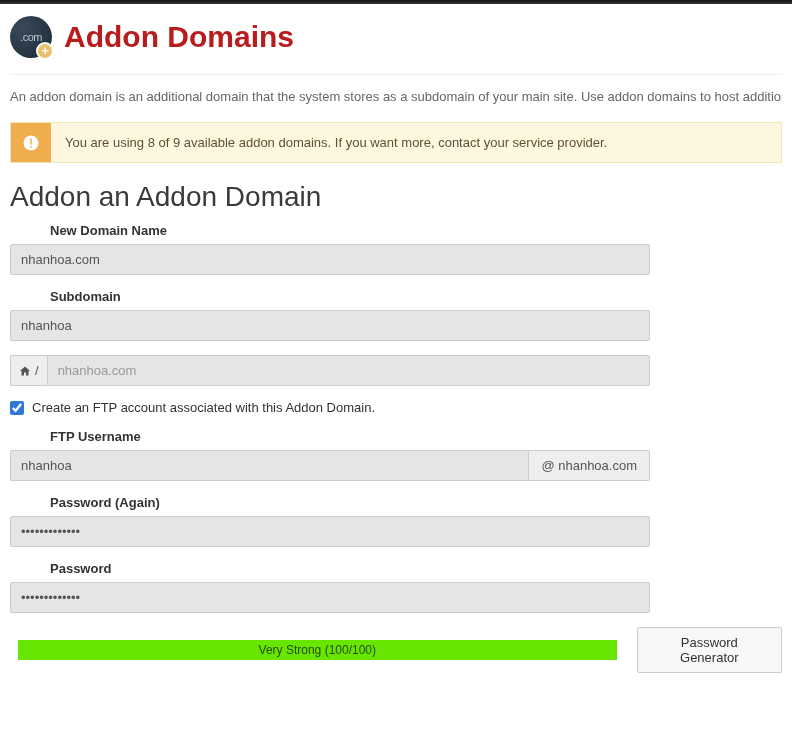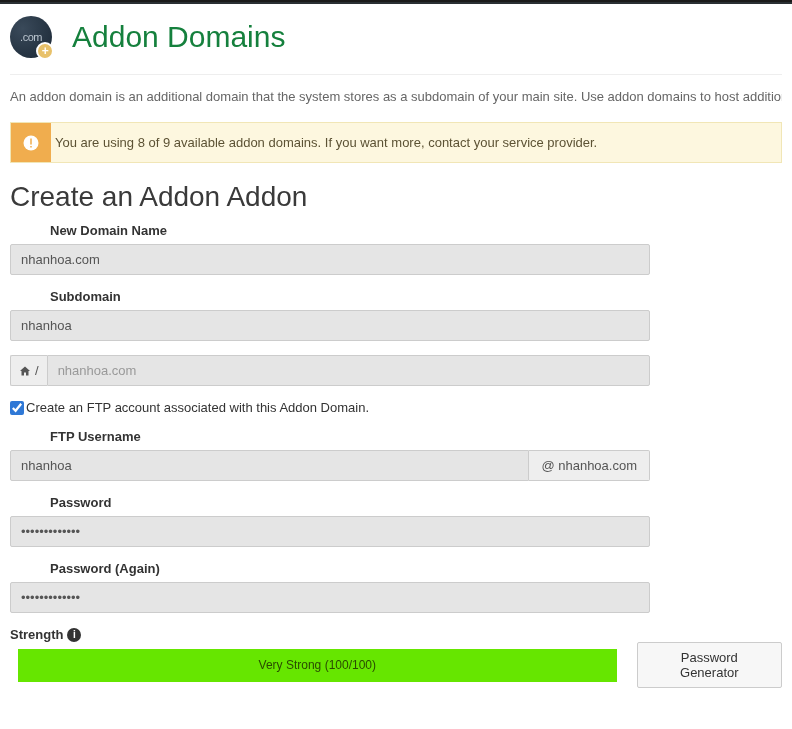--- a/index.html
+++ b/index.html
@@ -8,59 +8,59 @@
       background: #fff;
       color: #333;
       width: 792px;
       font-size: 14px;
     }
     .topbar { height: 4px; background: #2a2f33; border-top: 2px solid #1a1a1a; }
     .container { padding: 0 10px; }
     .page-header {
       display: flex;
       align-items: center;
-      gap: 20px;
+      gap: 12px;
       padding: 12px 0 16px 0;
       border-bottom: 1px solid #eee;
     }
     .page-icon {
       width: 42px; height: 42px; border-radius: 50%;
       background: radial-gradient(circle at 30% 30%, #3a4a5a 0, #1a2735 100%);
       position: relative;
       display: flex; align-items: center; justify-content: center;
       color: #bac4ce; font-size: 11px; letter-spacing: -0.5px;
     }
     .page-icon .plus-badge {
       position: absolute; bottom: -2px; right: -2px;
       width: 18px; height: 18px; border-radius: 50%;
       background: #e8c16a;
       display: flex; align-items: center; justify-content: center;
       color: #fff; font-size: 12px; font-weight: bold;
       border: 2px solid #fff;
     }
     .page-title {
-      font-size: 30px; font-weight: 400; color: #15803d;
+      font-size: 30px; font-weight: 700; color: #b91c1c;
     }
     .page-description {
       color: #666; font-size: 13px; padding: 14px 0 18px 0;
       white-space: nowrap; overflow: hidden;
     }
     .alert {
       background: #fdf7df;
       border: 1px solid #f1e6b6;
       display: flex; align-items: stretch;
       margin-bottom: 18px;
     }
     .alert-icon-box {
       width: 40px; background: #f0ad4e;
       display: flex; align-items: center; justify-content: center;
       color: #fff;
     }
     .alert-icon-box svg { width: 18px; height: 18px; }
-    .alert-text { padding: 12px 4px; color: #5c5234; font-size: 13px; }
+    .alert-text { padding: 12px 14px; color: #5c5234; font-size: 13px; }
     .section-title {
       font-size: 28px; font-weight: 300; color: #3a3a3a;
       margin-bottom: 10px;
     }
     .form-group { margin-bottom: 14px; }
     .form-label {
       display: block; font-weight: bold; color: #333;
       font-size: 13px; margin-bottom: 6px; padding-left: 40px;
     }
     .form-input {
@@ -77,29 +77,29 @@
     }
     .input-group .addon-right {
       padding: 7px 12px; border: 1px solid #ccc; border-left: none;
       background: #eee; color: #555; font-size: 13px; border-radius: 0 2px 2px 0;
       white-space: nowrap;
     }
     .input-group .form-input { flex: 1; width: auto; border-radius: 0; }
     .input-group .form-input.rounded-right { border-radius: 0 2px 2px 0; }
     .input-group .form-input.rounded-left { border-radius: 2px 0 0 2px; }
     .checkbox-row {
-      display: flex; align-items: center; gap: 2px;
+      display: flex; align-items: center; gap: 8px;
       margin: 8px 0 14px 0;
       font-size: 13px; color: #333;
     }
     .checkbox-row input { width: 14px; height: 14px; accent-color: #2f78d6; }
     .strength-label { font-weight: bold; font-size: 13px; display:flex; align-items:center; gap:4px; }
     .strength-bar-wrap { display: flex; align-items: center; gap: 20px; }
     .strength-bar {
-      width: 608px; height: 33px; background: #66e600;
+      width: 608px; height: 20px; background: #66e600;
       display: flex; align-items: center; justify-content: center;
       font-size: 12px; color: #2a4b00; margin-left: 8px;
     }
     .btn {
       padding: 7px 13px; border: 1px solid #ccc; border-radius: 2px;
       background: #f7f7f7; color: #333; font-size: 13px; cursor: pointer;
     }
     .info-circle {
       display: inline-flex; align-items:center; justify-content:center;
       width: 14px; height: 14px; border-radius: 50%;
@@ -128,21 +128,21 @@
     <div class="alert-icon-box">
       <svg viewBox="0 0 24 24" fill="currentColor">
           <circle cx="12" cy="12" r="10"></circle>
           <rect x="11" y="6" width="2" height="8" fill="#f0ad4e"></rect>
           <rect x="11" y="16" width="2" height="2" fill="#f0ad4e"></rect>
         </svg>
     </div>
     <div class="alert-text">You are using 8 of 9 available addon domains. If you want more, contact your service provider.</div>
   </div>
 
-  <h2 class="section-title">Create an Addon Addon</h2>
+  <h2 class="section-title">Addon an Addon Domain</h2>
 
   <div class="form-group">
     <label class="form-label">New Domain Name</label>
     <input class="form-input" type="text" value="nhanhoa.com" style="">
   </div>
 
   <div class="form-group">
     <label class="form-label">Subdomain</label>
     <input class="form-input" type="text" value="nhanhoa" style="">
   </div>
@@ -166,33 +166,29 @@
 
   <div class="form-group">
     <label class="form-label">FTP Username</label>
     <div class="input-group">
       <input class="form-input rounded-left" type="text" value="nhanhoa" style="">
       <span class="addon-right">@ nhanhoa.com</span>
     </div>
   </div>
 
   <div class="form-group">
+    <label class="form-label">Password (Again)</label>
+    <input class="form-input" type="password" value="•••••••••••••" style="">
+  </div>
+
+  <div class="form-group">
     <label class="form-label">Password</label>
     <input class="form-input" type="password" value="•••••••••••••" style="">
   </div>
 
   <div class="form-group">
-    <label class="form-label">Password (Again)</label>
-    <input class="form-input" type="password" value="•••••••••••••" style="">
-  </div>
-
-  <div class="form-group">
-    <div class="strength-label">
-      <span>Strength</span>
-      <span class="info-circle">i</span>
-    </div>
     <div class="strength-bar-wrap">
       <div class="strength-bar">Very Strong (100/100)</div>
       <button class="btn">Password Generator</button>
     </div>
   </div>
 
 </div>
 
 </body></html>

